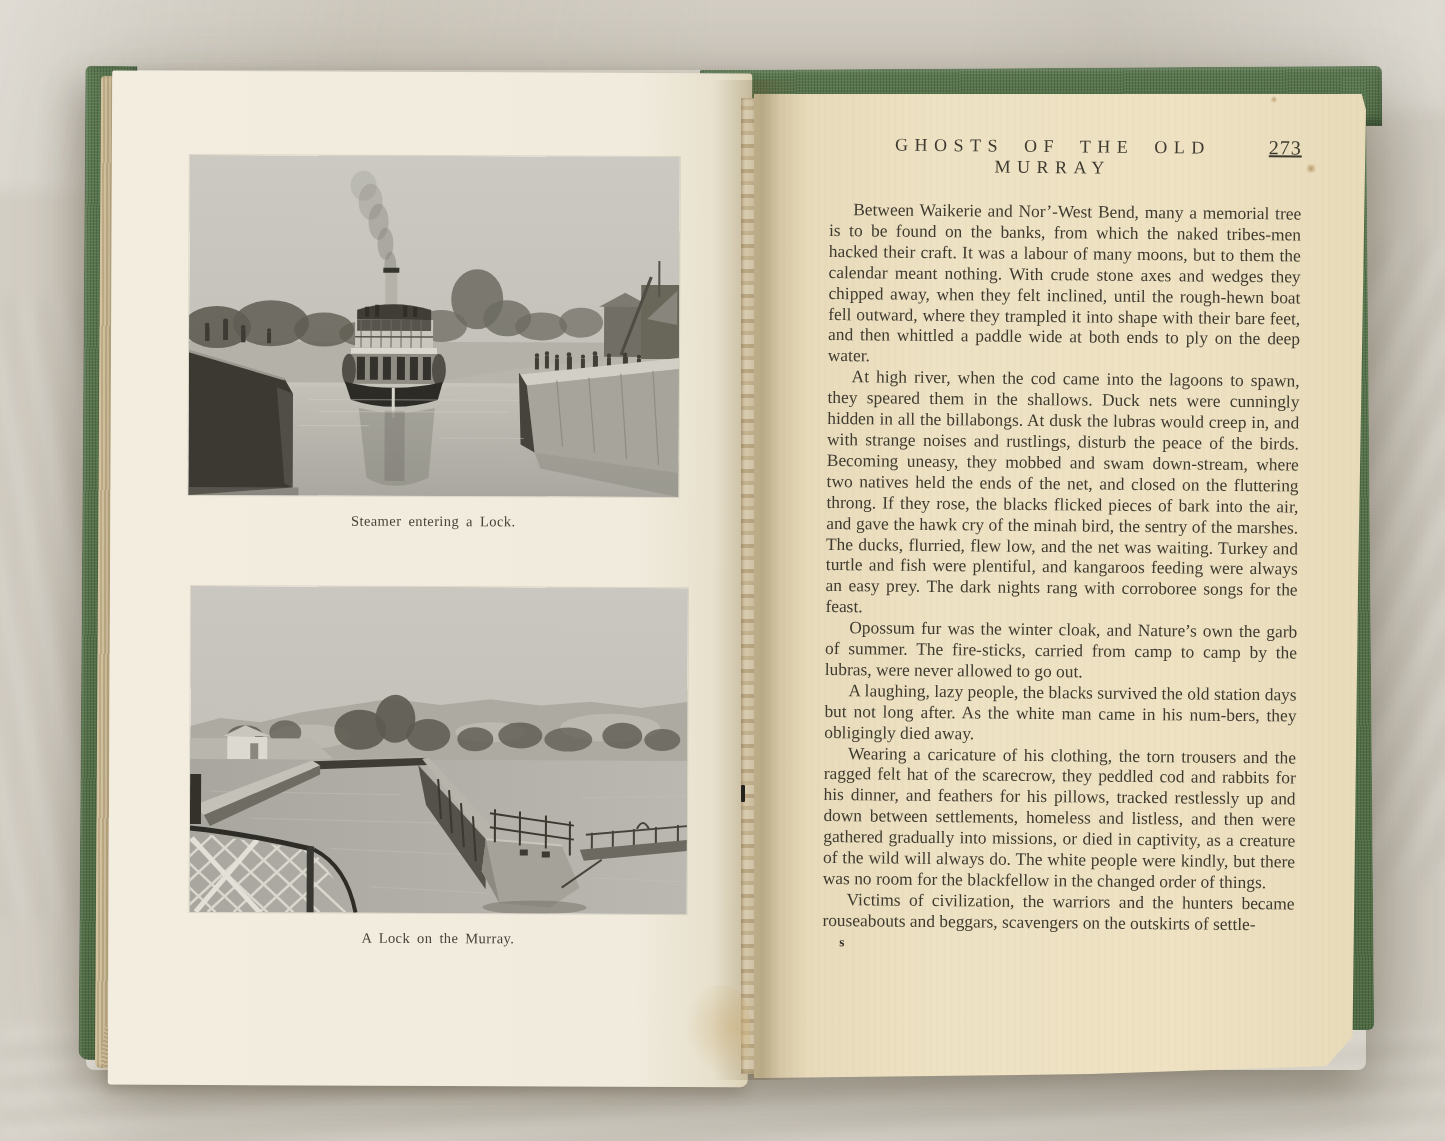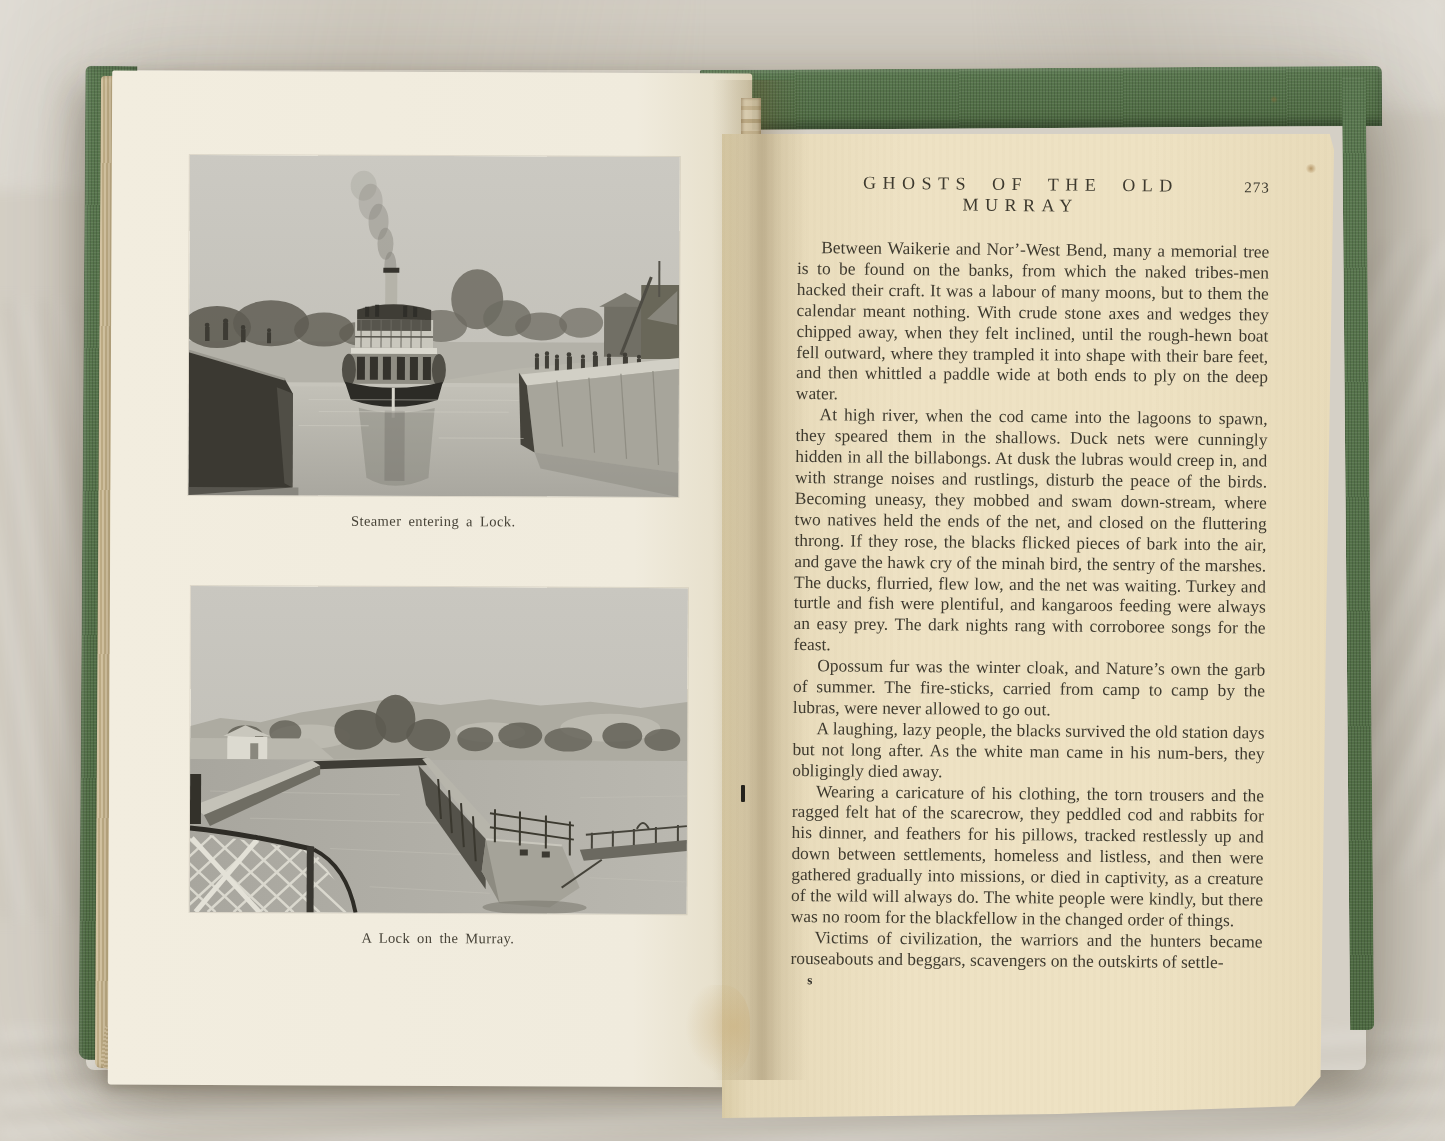--- a/index.html
+++ b/index.html
@@ -42,23 +42,23 @@
   .edge-block{position:absolute;background:repeating-linear-gradient(90deg,#d9c9a7 0 2px,#c2b089 2px 4px);}
   .eb-left{left:98px;top:76px;width:28px;height:992px;border-radius:4px 0 0 6px;transform:rotate(.35deg);
     box-shadow:inset -3px 0 4px rgba(90,70,40,.35);}
   .eb-bl{left:102px;top:1032px;width:96px;height:42px;border-radius:0 0 12px 8px;transform:rotate(7deg);
     background:repeating-linear-gradient(0deg,#d9c9a7 0 2px,#c2b089 2px 4px);}
 
   .page{position:absolute;}
   .left-page{left:110px;top:72px;width:640px;height:1014px;border-radius:2px 3px 8px 3px;transform:rotate(.25deg);
     background:linear-gradient(90deg,#f2eddf 0%,var(--plate-page) 82%,#e7e0cc 95%,#dcd2b6 100%);
     box-shadow:-3px 6px 14px rgba(75,62,40,.25);}
-  .right-page{left:722px;top:94px;width:612px;height:984px;
+  .right-page{left:754px;top:94px;width:612px;height:984px;
     background:linear-gradient(90deg,#d9cba6 0%,#e6d9b8 4%,#eee2c4 30%,#eee2c3 70%,#e8dbba 100%);
-    clip-path:polygon(0 0,99.3% 0,100% 1.6%,98.7% 50%,97.8% 95.8%,93.5% 98.8%,55% 99.6%,0 100%);margin-top:40px;}
+    clip-path:polygon(0 0,99.3% 0,100% 1.6%,98.7% 50%,97.8% 95.8%,93.5% 98.8%,55% 99.6%,0 100%);}
 
   .deckle{position:absolute;left:741px;top:98px;width:20px;height:976px;opacity:.95;
     background:repeating-linear-gradient(180deg,#ead dbf 0 8px,#d7c6a1 8px 12px,#efe4c9 12px 21px,#cbb892 21px 25px);
     background:repeating-linear-gradient(180deg,#eaddbf 0 8px,#d7c6a1 8px 12px,#efe4c9 12px 21px,#cbb892 21px 25px);
     box-shadow:inset 2px 0 3px rgba(120,95,60,.4),inset -2px 0 3px rgba(120,95,60,.4);}
   .gutter-shade{position:absolute;left:712px;top:80px;width:96px;height:1000px;pointer-events:none;z-index:6;
     background:linear-gradient(90deg,rgba(100,80,45,0),rgba(100,80,45,.16) 36%,rgba(100,80,45,.30) 52%,rgba(100,80,45,.12) 72%,rgba(100,80,45,0));}
   .ink-tick{position:absolute;left:741px;top:785px;width:4px;height:17px;background:#25231d;z-index:7;border-radius:1px;}
   .stain{position:absolute;border-radius:50%;z-index:7;pointer-events:none;}
   .stain-1{left:1305px;top:164px;width:12px;height:9px;background:radial-gradient(circle,rgba(150,108,52,.6),rgba(150,108,52,0) 70%);}
@@ -70,21 +70,21 @@
   .photo{box-shadow:0 0 0 1px rgba(110,104,88,.15);}
   .photo svg{display:block;}
   figcaption{margin-top:17px;text-align:center;font-size:14.5px;letter-spacing:.4px;word-spacing:3px;color:#474338;}
   .fig-1{left:78px;top:84px;width:490px;}
   .fig-2{left:81px;top:515px;width:497px;}
 
   .text-col{position:absolute;left:76px;top:38px;width:472px;color:var(--ink);
     transform:rotate(.55deg);transform-origin:0 0;}
   .running-head{display:flex;align-items:baseline;margin-bottom:23px;}
   .head-title{flex:1;text-align:center;padding-left:26px;font-size:18px;letter-spacing:6.5px;word-spacing:9px;color:#3e3a2f;}
-  .head-num{width:52px;text-align:right;font-size:15px;letter-spacing:1px;}
+  .head-num{width:52px;text-align:right;font-size:20px;letter-spacing:1px;text-decoration:underline;}
   .body-text p{font-size:17.4px;line-height:20.9px;text-align:justify;text-indent:24px;
     color:#3e3a2f;}
   .sig-mark{margin-top:3px;margin-left:17px;font-size:13px;font-weight:600;color:#33302a;}
 
   .paper-grain{position:absolute;inset:0;pointer-events:none;opacity:.5;
     background:repeating-linear-gradient(90deg,rgba(120,95,55,.03) 0 3px,rgba(120,95,55,0) 3px 7px);}
 </style>
 </head>
 <body>
 

